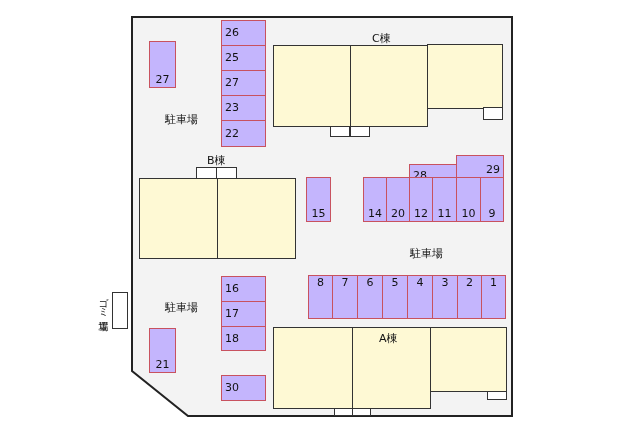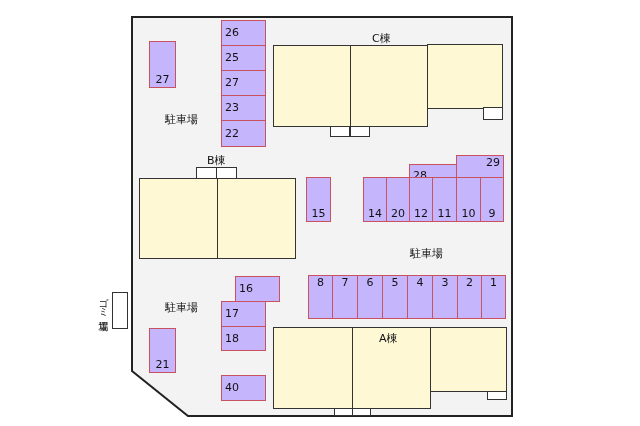--- a/index.html
+++ b/index.html
@@ -59,21 +59,21 @@
   <div class="abs bld" style="left:139px;top:178px;width:79px;height:81px;"></div>
   <div class="abs bld" style="left:217px;top:178px;width:79px;height:81px;"></div>
 
   <div class="abs spot bottom" style="left:306px;top:177px;width:25px;height:45px;">
       <span>15</span>
     </div>
 
   <div class="abs spot" style="left:409px;top:155px;width:48px;height:23px;align-items:center;margin-top:9px;">
       <span>28</span>
     </div>
-  <div class="abs spot" style="left:456px;top:155px;width:48px;height:23px;align-items:flex-start;justify-content:flex-end;">
+  <div class="abs spot" style="left:456px;top:155px;width:48px;height:23px;align-items:flex-end;justify-content:flex-end;">
       <span>29</span>
     </div>
 
   <div class="abs spot bottom" style="left:363px;top:177px;width:24px;height:45px;">
       <span>14</span>
     </div>
   <div class="abs spot bottom" style="left:386px;top:177px;width:24px;height:45px;">
       <span>20</span>
     </div>
   <div class="abs spot bottom" style="left:409px;top:177px;width:24px;height:45px;">
@@ -114,31 +114,31 @@
     </div>
   <div class="abs spot" style="left:481px;top:275px;width:25px;height:44px;justify-content:center;">
       <span>1</span>
     </div>
 
   <div class="abs lbl" style="left:165px;top:300px;">駐車場</div>
   <div class="abs spot bottom" style="left:149px;top:328px;width:27px;height:45px;">
       <span>21</span>
     </div>
 
-  <div class="abs spot left" style="left:221px;top:276px;width:45px;height:26px;margin-left:14px;">
+  <div class="abs spot left" style="left:221px;top:276px;width:45px;height:26px;">
       <span>16</span>
     </div>
   <div class="abs spot left" style="left:221px;top:301px;width:45px;height:26px;">
       <span>17</span>
     </div>
   <div class="abs spot left" style="left:221px;top:326px;width:45px;height:25px;">
       <span>18</span>
     </div>
   <div class="abs spot left" style="left:221px;top:375px;width:45px;height:26px;">
-      <span>40</span>
+      <span>30</span>
     </div>
 
   <div class="abs" style="left:112px;top:292px;width:16px;height:37px;border:1.2px solid #333;background:#fff;"></div>
   <div class="abs lbl" style="left:96px;top:290px;writing-mode:vertical-rl;font-size:10px;">ゴミ置場</div>
 
   <div class="abs bld" style="left:273px;top:327px;width:80px;height:82px;"></div>
   <div class="abs bld" style="left:352px;top:327px;width:79px;height:82px;"></div>
   <div class="abs lbl" style="left:379px;top:331px;">A棟</div>
   <div class="abs bld" style="left:430px;top:327px;width:77px;height:65px;"></div>
   <div class="abs door" style="left:487px;top:391px;width:20px;height:9px;"></div>

